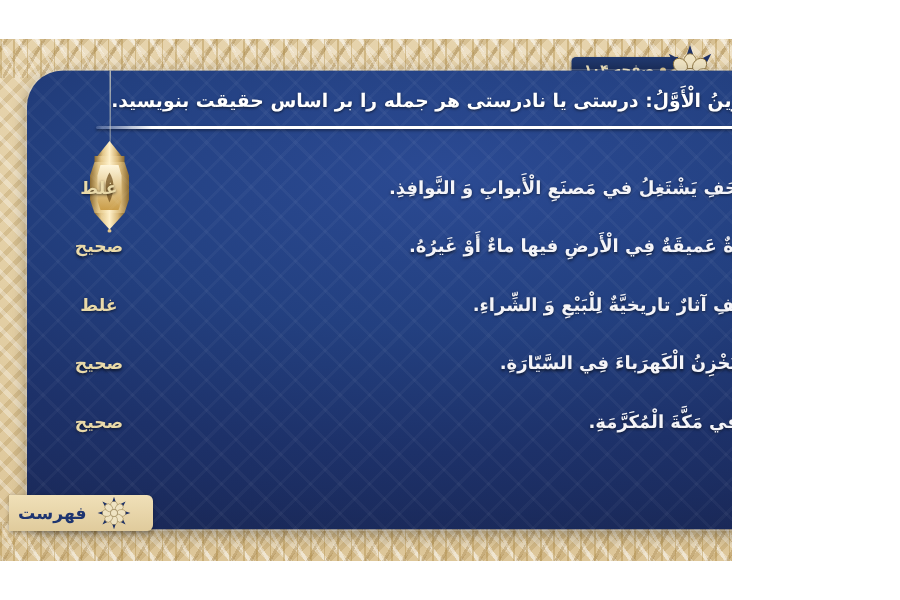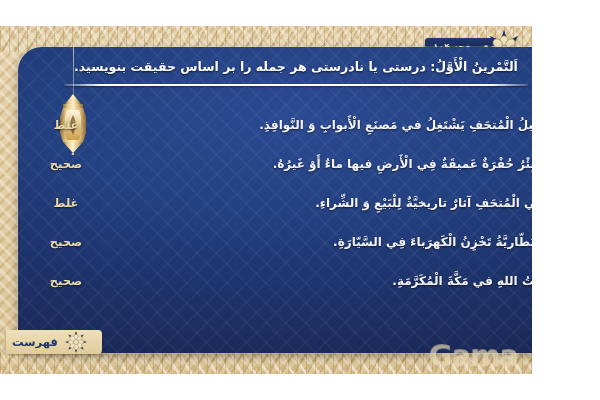--- a/index.html
+++ b/index.html
@@ -6,21 +6,21 @@
   html,body{margin:0;padding:0;}
   body{
     width:600px;height:400px;overflow:hidden;
     background:#ffffff;
     font-family:"DejaVu Sans","Liberation Sans",sans-serif;
     position:relative;
   }
 
   
   .slide{
-    position:absolute;left:0;top:26px;width:532px;height:348px;
+    position:absolute;left:0;top:26px;width:488px;height:348px;
     background:
       
       repeating-linear-gradient(45deg, rgba(255,255,255,.30) 0 3px, rgba(255,255,255,0) 3px 9px),
       repeating-linear-gradient(-45deg, rgba(160,125,60,.22) 0 3px, rgba(160,125,60,0) 3px 9px),
       linear-gradient(180deg,#e6d3ac 0%, #e3cfa5 45%, #ddc699 100%);
     overflow:hidden;
   }
   
   .frame-band{
     position:absolute;left:0;width:600px;height:26px;
@@ -343,17 +343,16 @@
             <ellipse cx="-9" cy="0" rx="5.2" ry="4.2"></ellipse>
             <ellipse cx="-6.4" cy="-6.4" rx="4.2" ry="5.2" transform="rotate(-45 -6.4 -6.4)"></ellipse>
             <circle cx="0" cy="0" r="4.4"></circle>
           </g>
         </g>
       </svg>
     </span>
     <span>فهرست</span>
   </div>
 
-  <div class="watermark">Gama</div>
 
 </div>
 
 <div class="wm-strip"></div>
 
 </body></html>

